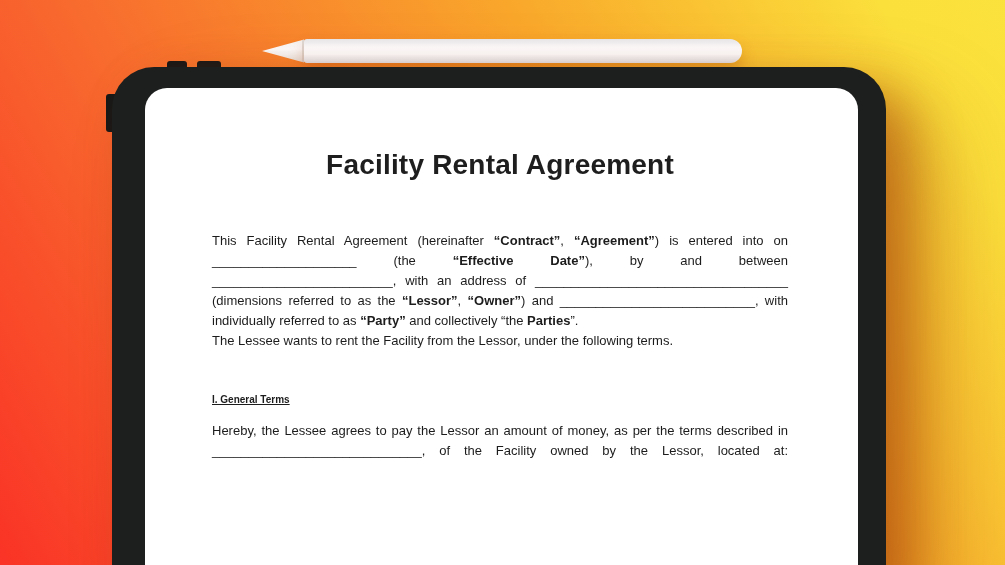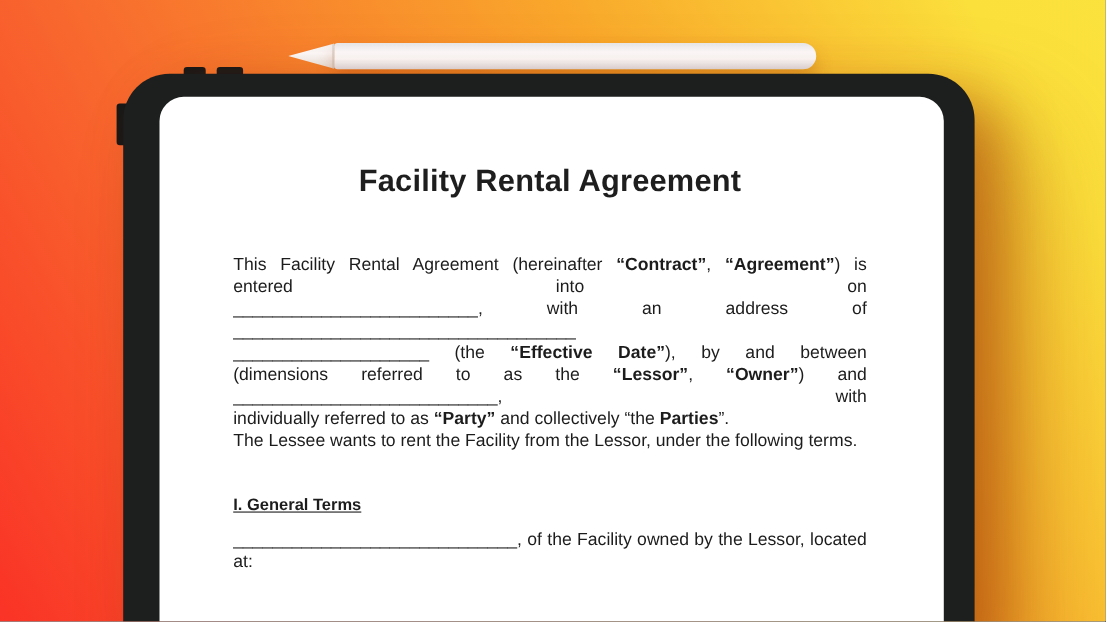--- a/index.html
+++ b/index.html
@@ -60,25 +60,25 @@
   }
   .doc-title {
     margin: 0 0 46px 0;
     font-size: 28px;
     line-height: 40px;
     font-weight: bold;
     text-align: center;
     color: #1e1e1e;
     letter-spacing: 0.2px;
   }
-  .doc-para { margin: 0; font-size: 16px; line-height: 20px; }
+  .doc-para { margin: 0; font-size: 13px; line-height: 20px; }
   .doc-para + .doc-para { }
   .doc-heading {
     margin-top: 39px;
-    font-size: 15px; line-height: 20px;
+    font-size: 10px; line-height: 20px;
     font-weight: bold;
     text-decoration: underline;
   }
   .doc-heading + .doc-para { margin-top: 11px; }
   .doc-line { text-align: left; }
   .doc-line.j { text-align: justify; text-align-last: justify; }
   .doc-line .b { font-weight: bold; text-align: center; }
 </style>
 </head>
 <body>
@@ -95,30 +95,31 @@
   <div class="tablet-button vol2"></div>
   <div class="tablet-button side"></div>
 
   <div class="tablet">
     <div class="screen">
       <div class="doc">
         <h1 class="doc-title">Facility Rental Agreement</h1>
         <div>
             <div class="doc-para">
               <div class="doc-line j"><span>This Facility Rental Agreement (hereinafter </span><span class="b">“Contract”</span><span>, </span><span class="b">“Agreement”</span><span>) is entered into on</span></div>
+              <div class="doc-line j"><span>____________________ (the </span><span class="b">“Effective Date”</span><span>), by and between</span></div>
               <div class="doc-line j"><span>_________________________, with an address of ___________________________________</span></div>
-              <div class="doc-line j"><span>____________________ (the </span><span class="b">“Effective Date”</span><span>), by and between</span></div>
               <div class="doc-line j"><span>(dimensions referred to as the </span><span class="b">“Lessor”</span><span>, </span><span class="b">“Owner”</span><span>) and ___________________________, with</span></div>
               <div class="doc-line"><span>individually referred to as </span><span class="b">“Party”</span><span> and collectively “the </span><span class="b">Parties</span><span>”.</span></div>
             </div>
             <div class="doc-para">
               <div class="doc-line"><span>The Lessee wants to rent the Facility from the Lessor, under the following terms.</span></div>
             </div>
             <div class="doc-heading">I. General Terms</div>
             <div class="doc-para">
+              <div class="doc-line j"><span>Hereby, the Lessee agrees to pay the Lessor an amount of money, as per the terms described in</span></div>
               <div class="doc-line j"><span>_____________________________, of the Facility owned by the Lessor, located at:</span></div>
             </div>
           </div>
       </div>
     </div>
   </div>
 
 </div>
 
 </body></html>

